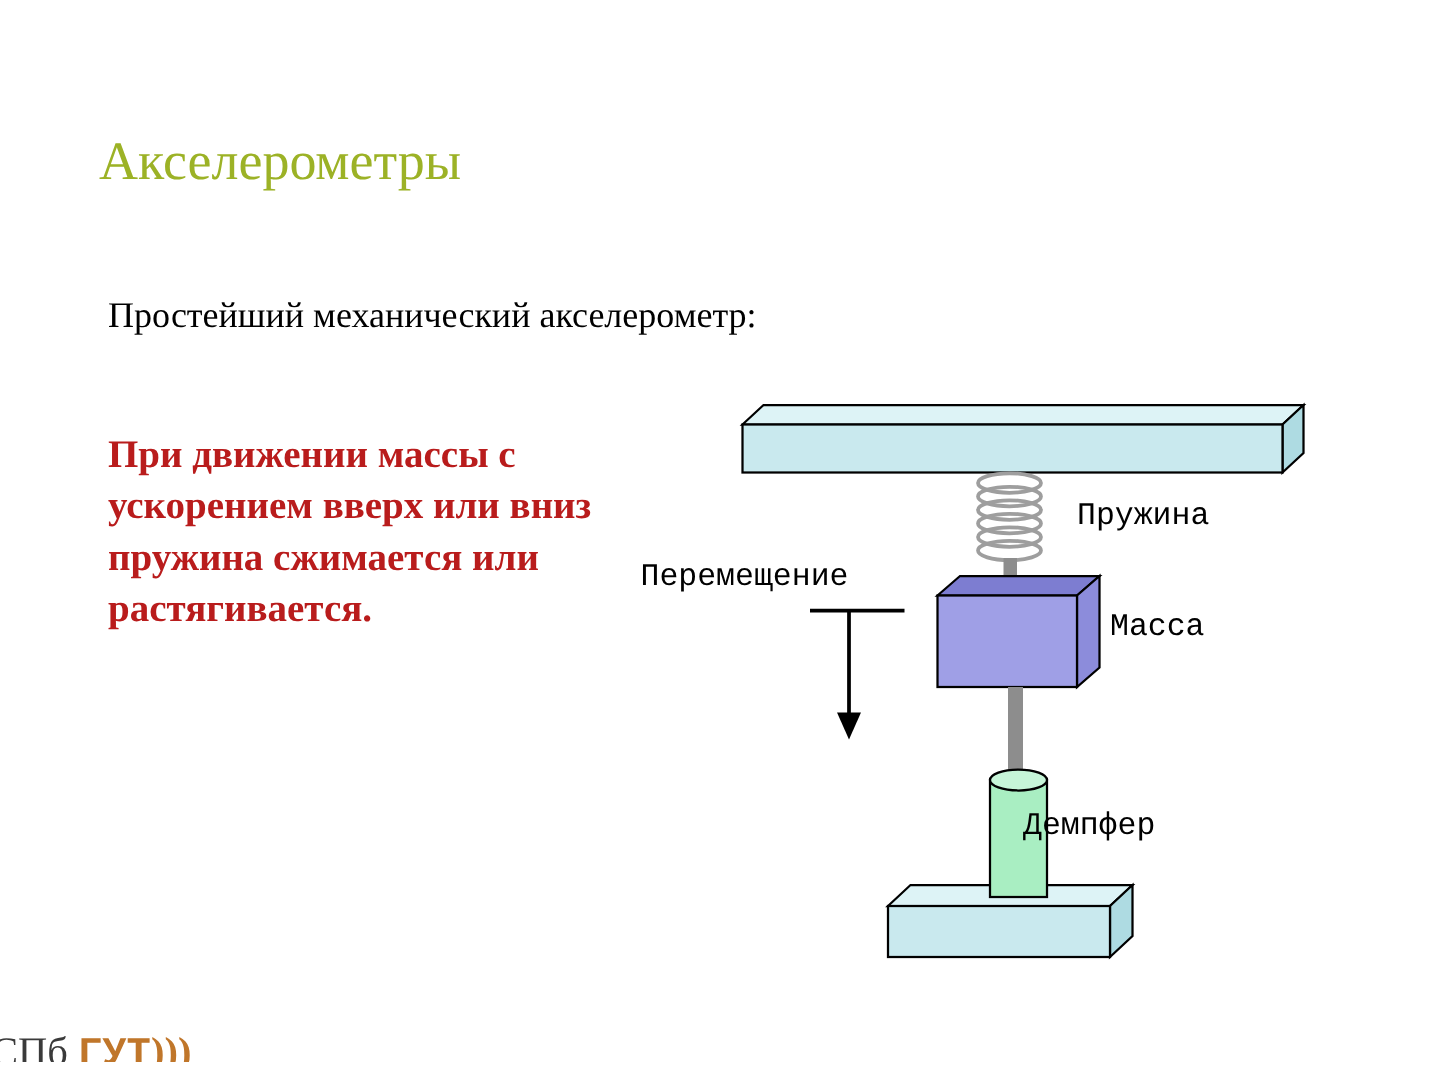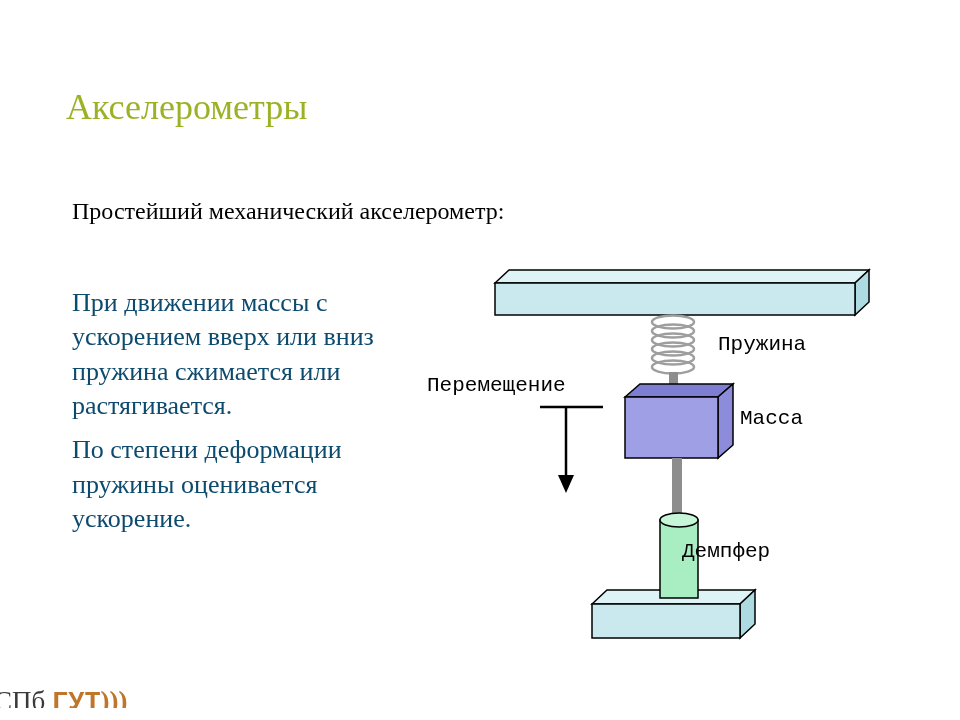--- a/index.html
+++ b/index.html
@@ -27,22 +27,23 @@
     color: #000000;
     font-family: "Liberation Serif", serif;
   }
   .body-text {
     position: absolute;
     left: 72px;
     top: 286px;
     width: 335px;
     font-size: 26px;
     line-height: 1.32;
-    color: #0c4a6e;
+    color: #b91c1c;
     font-family: "Liberation Serif", serif;
+    font-weight: bold;
   }
   .body-text p { margin: 0 0 10px 0; }
   .diagram-svg {
     position: absolute;
     left: 0; top: 0;
     width: 960px; height: 720px;
     z-index: 1;
   }
   .diag-label {
     position: absolute;
@@ -73,21 +74,20 @@
 <body>
 
 <div class="slide">
 
   <div class="title">Акселерометры</div>
 
   <div class="subtitle">Простейший механический акселерометр:</div>
 
   <div class="body-text">
     <p>При движении массы с ускорением вверх или вниз пружина сжимается или растягивается.</p>
-    <p>По степени деформации пружины оценивается ускорение.</p>
   </div>
 
   <svg class="diagram-svg" viewBox="0 0 960 720">
 
     <g>
       <polygon points="495,283 509,270 869,270 855,283" stroke="#000" stroke-width="1.5" fill="#ddf3f6"></polygon>
       <polygon points="855,283 869,270 869,302 855,315" stroke="#000" stroke-width="1.5" fill="#aedbe2"></polygon>
       <rect x="495" y="283" width="360" height="32" stroke="#000" stroke-width="1.5" fill="#c9e9ee"></rect>
     </g>
 

